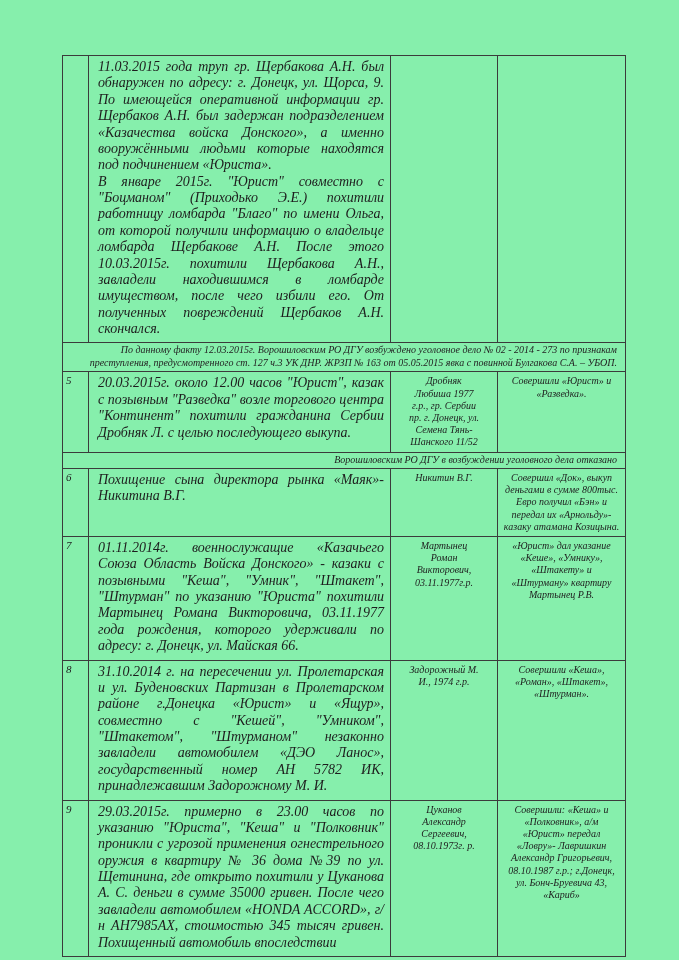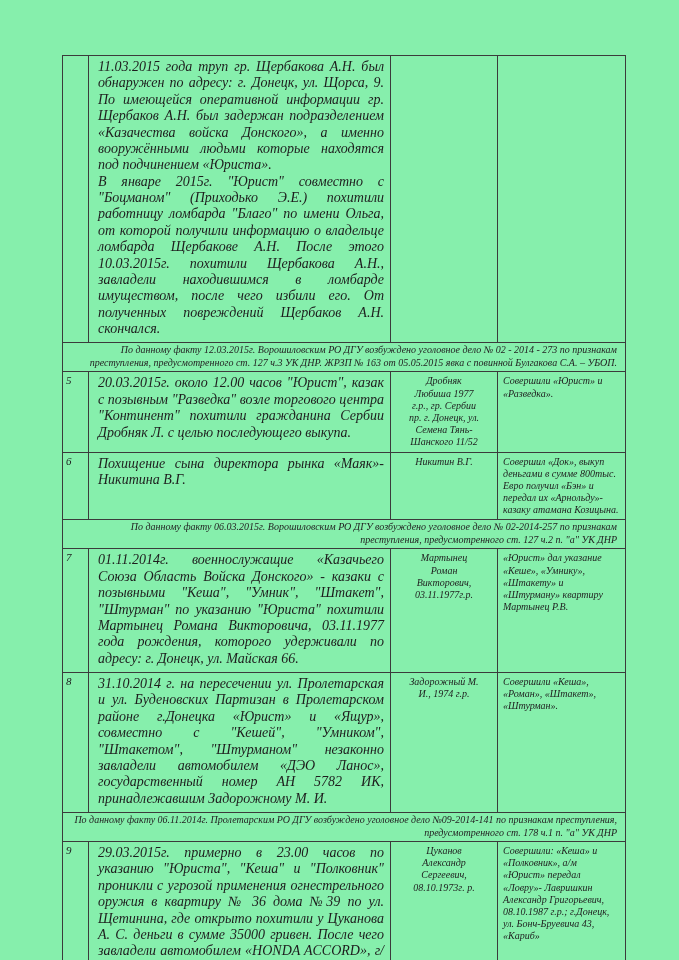--- a/index.html
+++ b/index.html
@@ -46,21 +46,21 @@
   td.victim {
     font-size:10px;
     line-height:1.22;
     padding:3px 16px;
     text-align:center;
   }
   td.perp {
     font-size:10px;
     line-height:1.22;
     padding:3px 5px;
-    text-align:left;
+    text-align:center;
   }
   td.status {
     font-size:10px;
     line-height:1.25;
     padding:1px 8px 2px 8px;
     text-align:right;
     color:#222;
   }
   col.c-num { width:26px; }
   col.c-desc { width:302px; }
@@ -92,50 +92,47 @@
         <td class="status" colspan="4">По данному факту 12.03.2015г. Ворошиловским РО ДГУ возбуждено уголовное дело № 02 - 2014 - 273 по признакам преступления, предусмотренного ст. 127 ч.3 УК ДНР. ЖРЗП № 163 от 05.05.2015 явка с повинной Булгакова С.А. – УБОП.</td>
       </tr>
 
       <tr>
         <td class="num">5</td>
         <td class="desc">20.03.2015г. около 12.00 часов "Юрист", казак с позывным "Разведка" возле торгового центра "Континент" похитили гражданина Сербии Дробняк Л. с целью последующего выкупа.</td>
         <td class="victim">Дробняк Любиша 1977 г.р., гр. Сербии пр. г. Донецк, ул. Семена Тянь-Шанского 11/52</td>
         <td class="perp">Совершили «Юрист» и «Разведка».</td>
       </tr>
 
+      <tr>
+        <td class="status" colspan="4">Ворошиловским РО ДГУ в возбуждении уголовного дела отказано</td>
+      </tr>
 
       <tr>
         <td class="num">6</td>
         <td class="desc">Похищение сына директора рынка «Маяк»- Никитина В.Г.</td>
         <td class="victim">Никитин В.Г.</td>
         <td class="perp">Совершил «Док», выкуп деньгами в сумме 800тыс. Евро получил «Бэн» и передал их «Арнольду»-казаку атамана Козицына.</td>
       </tr>
 
-      <tr>
-        <td class="status" colspan="4">По данному факту 06.03.2015г. Ворошиловским РО ДГУ возбуждено уголовное дело № 02-2014-257 по признакам преступления, предусмотренного ст. 127 ч.2 п. "а" УК ДНР</td>
-      </tr>
 
       <tr>
         <td class="num">7</td>
         <td class="desc">01.11.2014г. военнослужащие «Казачьего Союза Область Войска Донского» - казаки с позывными "Кеша", "Умник", "Штакет", "Штурман" по указанию "Юриста" похитили Мартынец Романа Викторовича, 03.11.1977 года рождения, которого удерживали по адресу: г. Донецк, ул. Майская 66.</td>
         <td class="victim">Мартынец Роман Викторович, 03.11.1977г.р.</td>
         <td class="perp">«Юрист» дал указание «Кеше», «Умнику», «Штакету» и «Штурману» квартиру Мартынец Р.В.</td>
       </tr>
 
 
       <tr>
         <td class="num">8</td>
         <td class="desc">31.10.2014 г. на пересечении ул. Пролетарская и ул. Буденовских Партизан в Пролетарском районе г.Донецка «Юрист» и «Ящур», совместно с "Кешей", "Умником", "Штакетом", "Штурманом" незаконно завладели автомобилем «ДЭО Ланос», государственный номер АН 5782 ИК, принадлежавшим Задорожному М. И.</td>
         <td class="victim">Задорожный М. И., 1974 г.р.</td>
         <td class="perp">Совершили «Кеша», «Роман», «Штакет», «Штурман».</td>
       </tr>
 
-      <tr>
-        <td class="status" colspan="4">По данному факту 06.11.2014г. Пролетарским РО ДГУ возбуждено уголовное дело №09-2014-141 по признакам преступления, предусмотренного ст. 178 ч.1 п. "а" УК ДНР</td>
-      </tr>
 
       <tr>
         <td class="num">9</td>
         <td class="desc">29.03.2015г. примерно в 23.00 часов по указанию "Юриста", "Кеша" и "Полковник" проникли с угрозой применения огнестрельного оружия в квартиру № 36 дома №39 по ул. Щетинина, где открыто похитили у Цуканова А. С. деньги в сумме 35000 гривен. После чего завладели автомобилем «HONDA ACCORD», г/н АН7985АХ, стоимостью 345 тысяч гривен. Похищенный автомобиль впоследствии</td>
         <td class="victim">Цуканов Александр Сергеевич, 08.10.1973г. р.</td>
         <td class="perp">Совершили: «Кеша» и «Полковник», а/м «Юрист» передал «Ловру»- Лавришкин Александр Григорьевич, 08.10.1987 г.р.; г.Донецк, ул. Бонч-Бруевича 43, «Кариб»</td>
       </tr>
 
     </tbody>
   </table>

